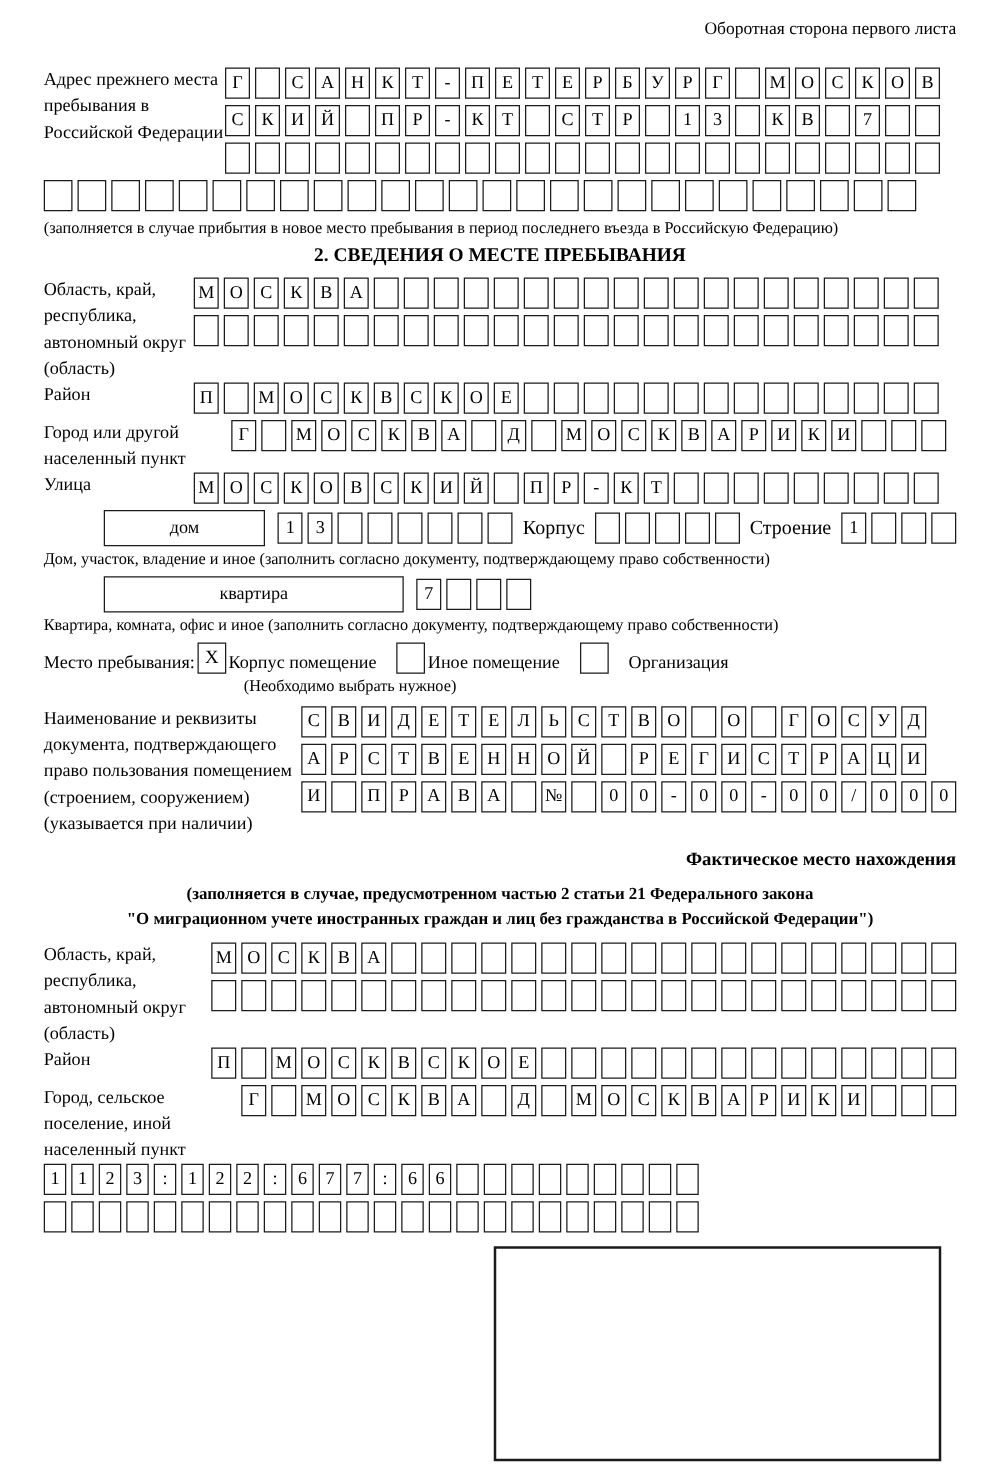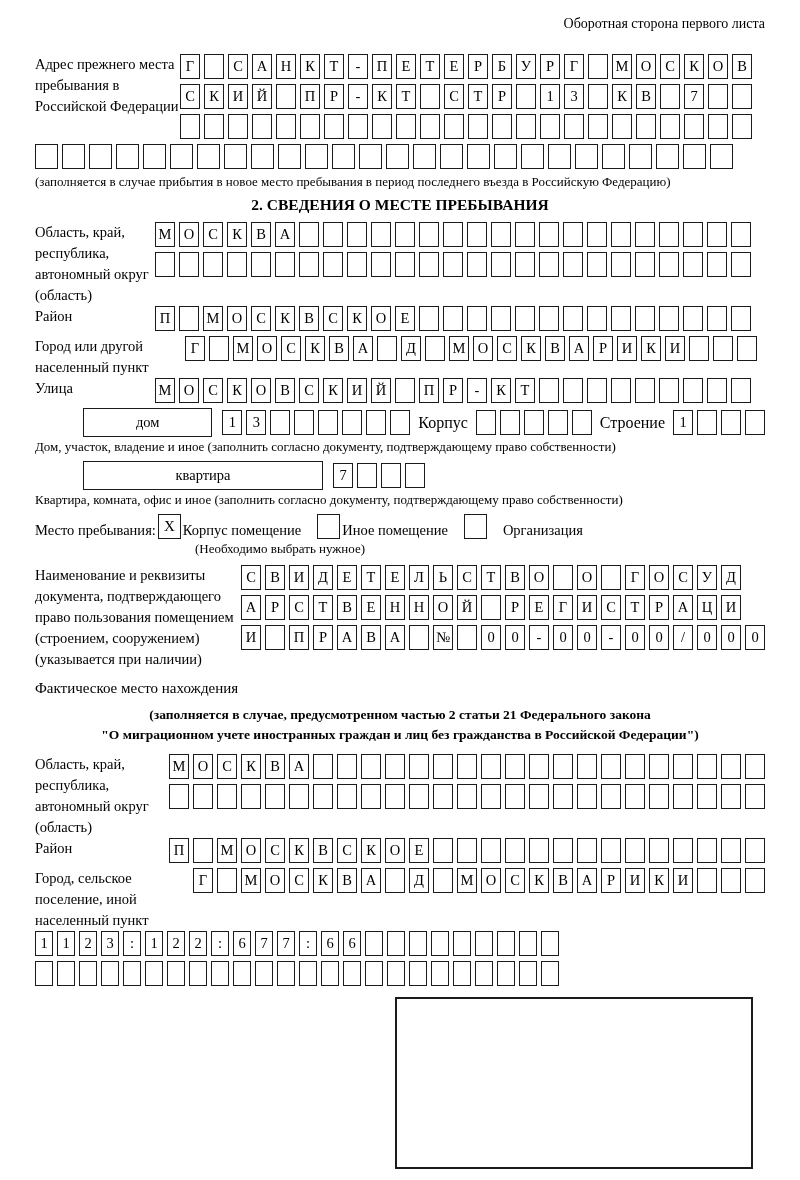--- a/index.html
+++ b/index.html
@@ -45,21 +45,21 @@
   .inline-lbl { font-size:16px; line-height:29px; margin:0 8px; }
 
   .chk {
     width:23px; height:25px; border:1.8px solid #1b1b1b;
     display:inline-block; text-align:center;
     font-size:15px; line-height:22px; vertical-align:middle;
   }
   .mesto-row { display:flex; align-items:flex-end; gap:2px; margin:4px 0 2px 0; font-size:14.5px; }
   .mesto-note { font-size:13px; margin-left:160px; margin-bottom:8px; }
 
-  .fact-title { font-size:15px; font-weight:normal; text-align:left; margin:10px 0 8px 0; }
+  .fact-title { font-size:15px; font-weight:bold; text-align:right; margin:10px 0 8px 0; }
   .fact-sub { font-size:13.5px; text-align:center; line-height:1.5; margin-bottom:8px;font-weight:bold; }
 
   .stamp-wrap { margin-left:360px; margin-top:6px; }
   .stamp-box { width:358px; height:172px; border:2px solid #1b1b1b; }
 
   .mb2 { margin-bottom:2px;padding-left:48px; }
 </style>
 </head>
 <body>
 

